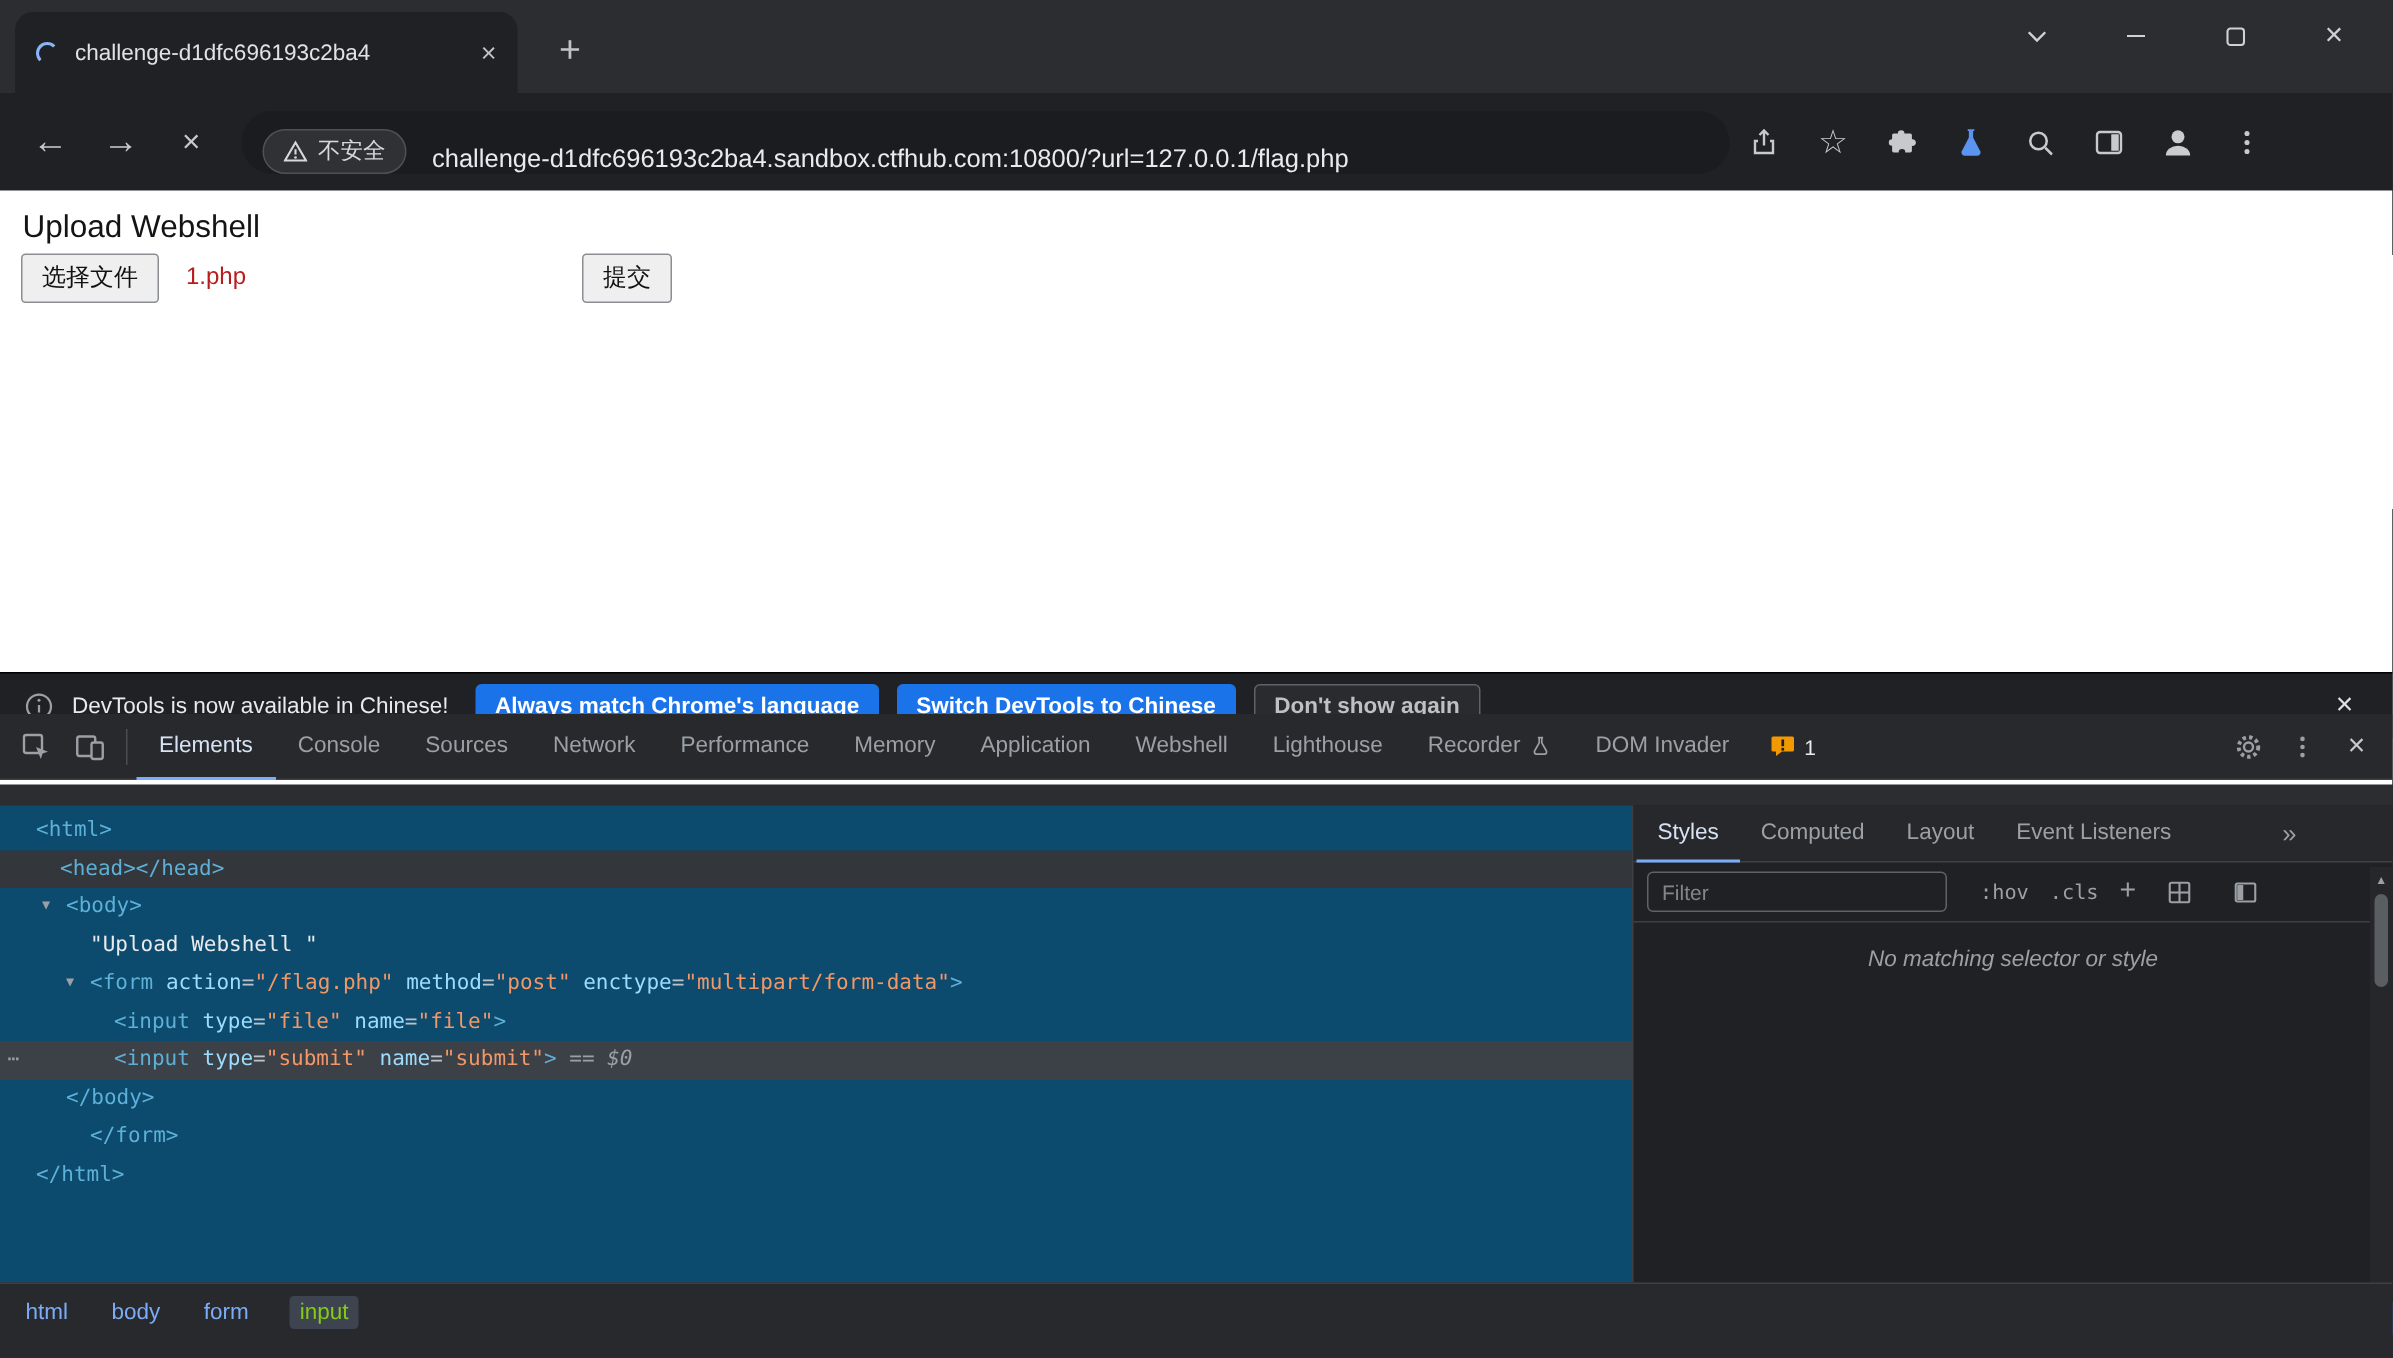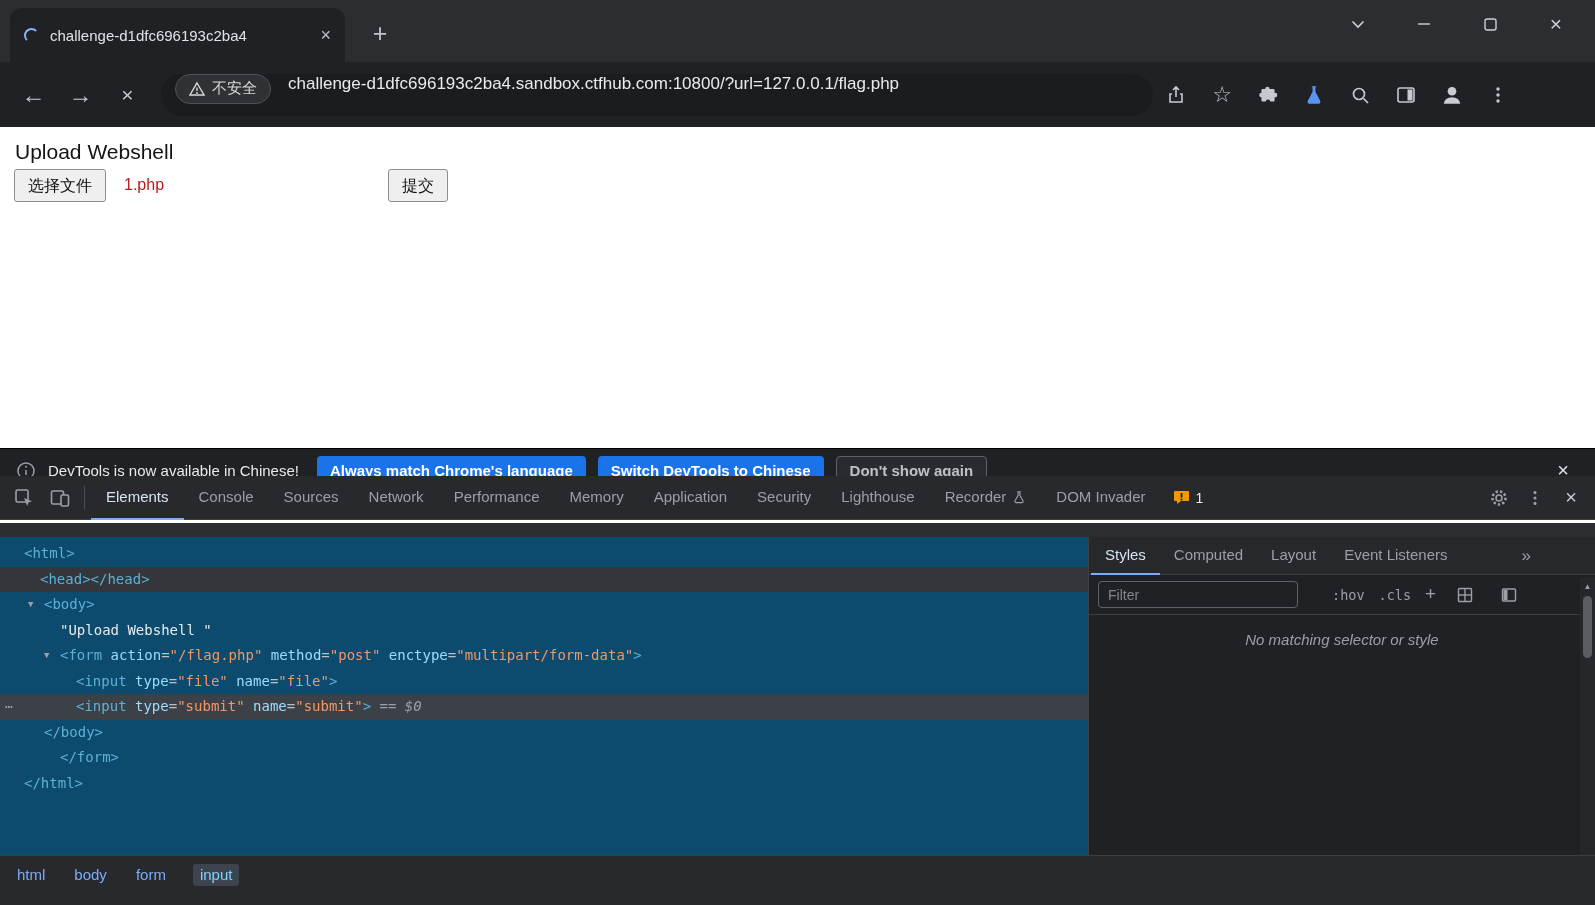--- a/index.html
+++ b/index.html
@@ -25,21 +25,21 @@
   .win-controls{position:absolute;right:6px;top:2px;height:44px;display:flex;align-items:center}
   .wc{width:66px;height:44px;display:flex;align-items:center;justify-content:center;color:#ced1d5}
   .wc-close{font-size:21px}
 
   
   .toolbar{position:absolute;top:62px;left:0;width:100%;height:65px;background:#202124;
     display:flex;align-items:center;padding:0 10px}
   .nav{width:47px;height:47px;display:flex;align-items:center;justify-content:center;
     color:#c6c9ce;font-size:24px}
   .nav-stop{font-size:21px}
-  .omnibox{height:42px;border-radius:21px;background:#1b1c1f;display:flex;align-items:flex-start;
+  .omnibox{height:42px;border-radius:21px;background:#1b1c1f;display:flex;align-items:flex-end;
     padding:0 14px;margin-left:10px;width:992px;overflow:hidden}
   .chip{display:flex;align-items:center;gap:7px;height:30px;padding:0 13px;border-radius:15px;
     background:#303134;border:1px solid #4e5155;color:#d6d9dc;font-size:15px;flex:0 0 auto}
   .url{margin-left:17px;font-size:17px;color:#e9eaed;white-space:nowrap;overflow:hidden}
   .tool-ico{width:46px;height:46px;display:flex;align-items:center;justify-content:center;
     color:#c6c9ce}
   .star{font-size:22px}
 
   
   .page{position:absolute;top:127px;left:0;width:100%;height:396px;background:#fff;color:#111}
@@ -113,21 +113,21 @@
     display:flex;align-items:center;justify-content:center}
   .sb-thumb{position:absolute;top:18px;left:3px;width:9px;height:62px;background:#5a5d62;border-radius:5px}
   .sb-down{position:absolute;bottom:0;left:0;width:15px;height:22px;background:#4479dd;color:#fff;
     font-size:8px;display:flex;align-items:center;justify-content:center}
 
   
   .crumbs{position:absolute;top:855px;left:0;width:100%;height:50px;background:#27292c;
     border-top:1px solid #3c4043;display:flex;align-items:flex-start;padding:8px 0 0 15px;
     gap:25px;font-size:15px}
   .crumb{color:#7cacf8;line-height:22px;padding:0 2px;border-radius:3px}
-  .crumb.sel{background:#3d4450;color:#7dd3fc;padding:0 7px}
+  .crumb.sel{background:#3d4450;color:#84cc16;padding:0 7px}
 </style>
 </head>
 <body>
 
 <div id="window">
 
   <div class="tabstrip">
     <div class="tab">
       <span class="spinner"></span>
       <span class="tab-title">challenge-d1dfc696193c2ba4</span>
@@ -267,21 +267,21 @@
         <div class="dt-tab">
           <span>Performance</span>
         </div>
         <div class="dt-tab">
           <span>Memory</span>
         </div>
         <div class="dt-tab">
           <span>Application</span>
         </div>
         <div class="dt-tab">
-          <span>Security</span>
+          <span>Webshell</span>
         </div>
         <div class="dt-tab">
           <span>Lighthouse</span>
         </div>
         <div class="dt-tab">
           <span>Recorder</span>
           <span class="tabflask">
             <svg width="14" height="14" viewBox="0 0 16 16" fill="none" stroke="currentColor" stroke-width="1.3">
               <path d="M6 2h4M7 2v4l-3.4 6A1.6 1.6 0 0 0 5 14.5h6a1.6 1.6 0 0 0 1.4-2.5L9 6V2"></path>
             </svg>
@@ -337,21 +337,21 @@
       <div class="side-tabs" style="display:flex">
           <div class="side-tab sel">Styles</div>
           <div class="side-tab">Computed</div>
           <div class="side-tab">Layout</div>
           <div class="side-tab">Event Listeners</div>
         </div>
       <span class="side-more">»</span>
     </div>
     <div class="side-toolbar">
       <input class="filter" placeholder="Filter" style="">
-      <span class="mini" style="margin-left:20px">:hov</span>
+      <span class="mini" style="margin-left:8px">:hov</span>
       <span class="mini">.cls</span>
       <span class="mini plus">+</span>
       <span class="dt-ico sm">
         <svg width="18" height="18" viewBox="0 0 18 18" fill="none" stroke="currentColor" stroke-width="1.4">
             <rect x="2.5" y="2.5" width="13" height="13" rx="1"></rect>
             <line x1="9" y1="2.5" x2="9" y2="15.5"></line>
             <line x1="2.5" y1="9" x2="15.5" y2="9"></line>
           </svg>
       </span>
       <span class="dt-ico sm">

